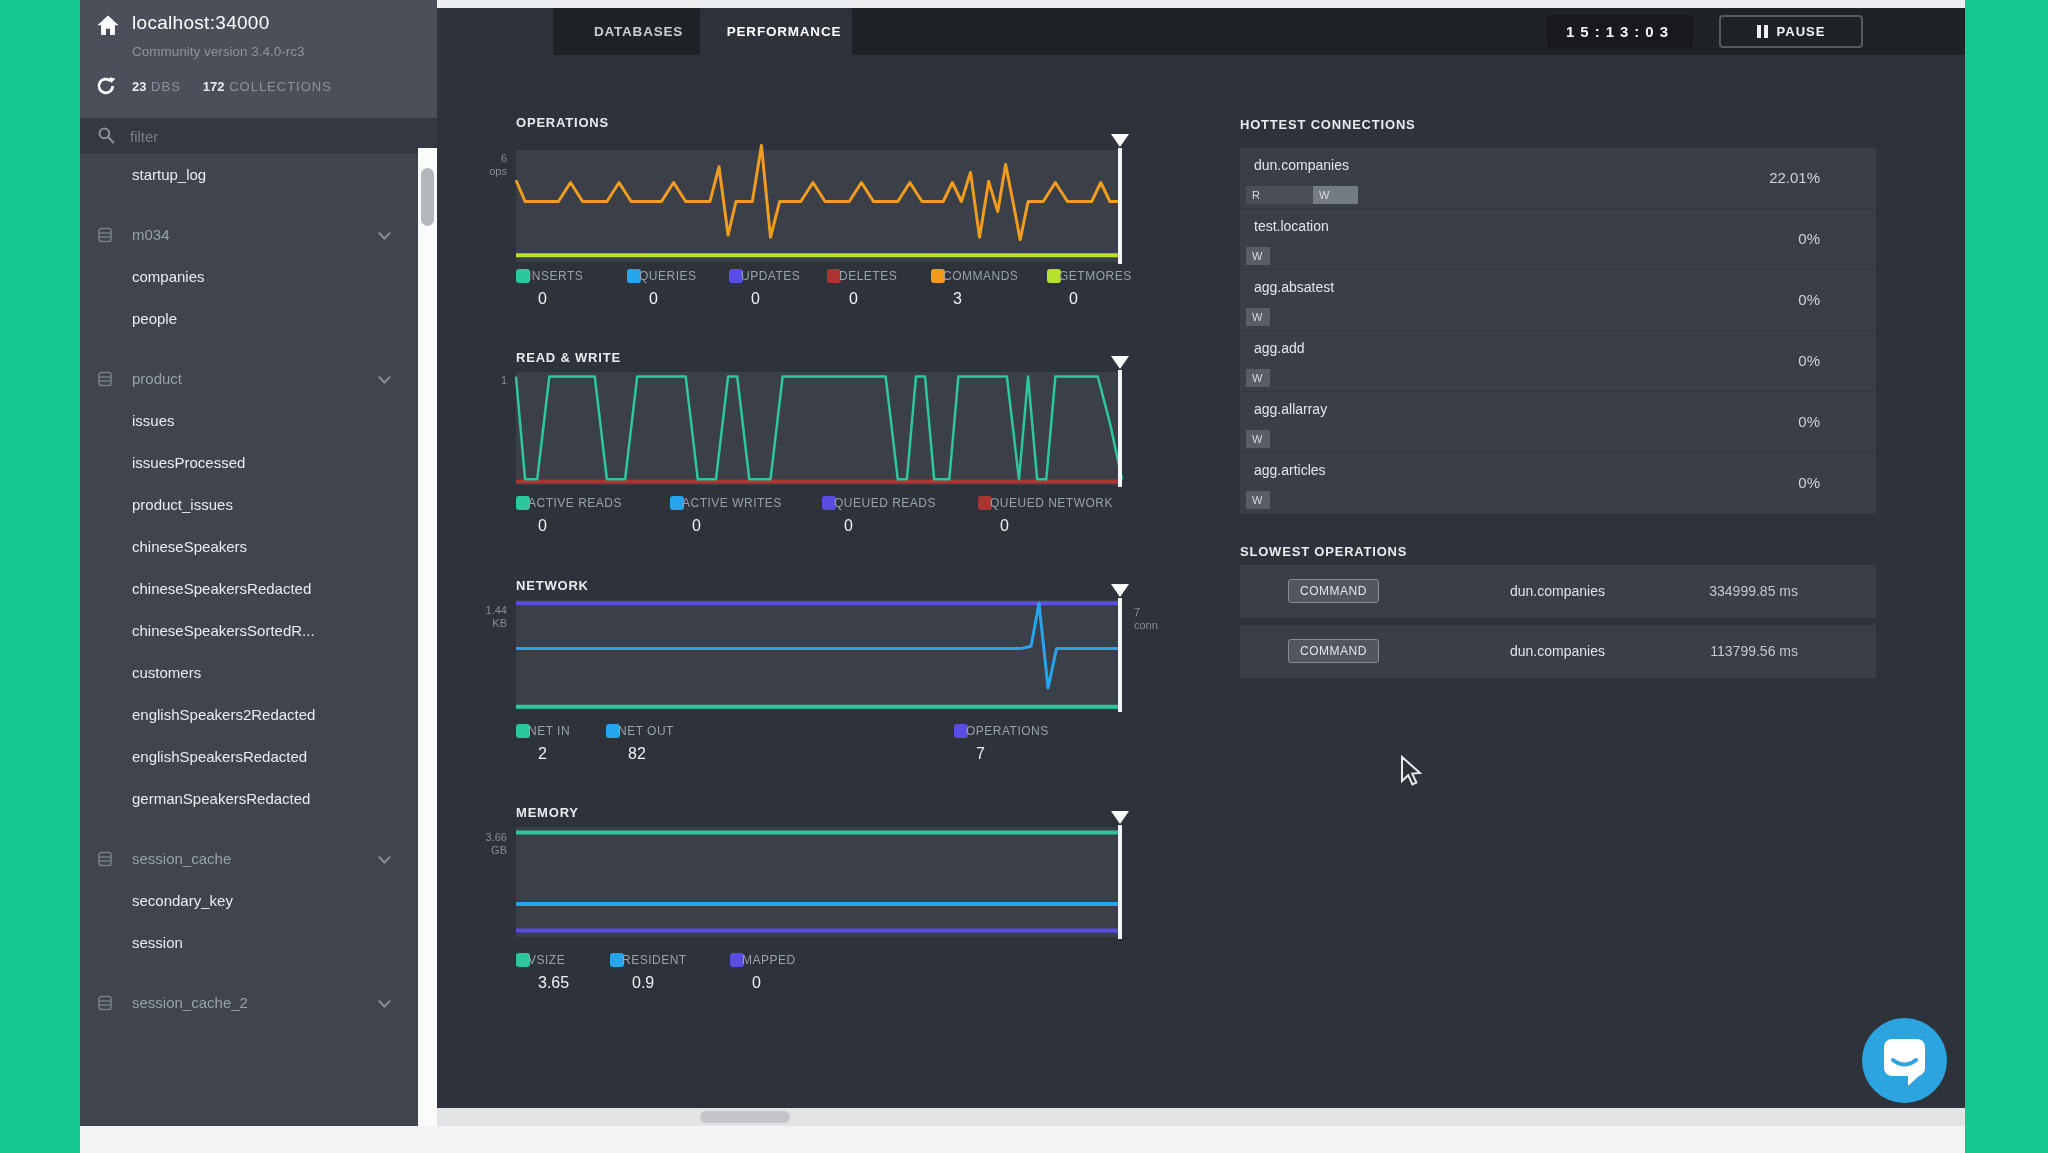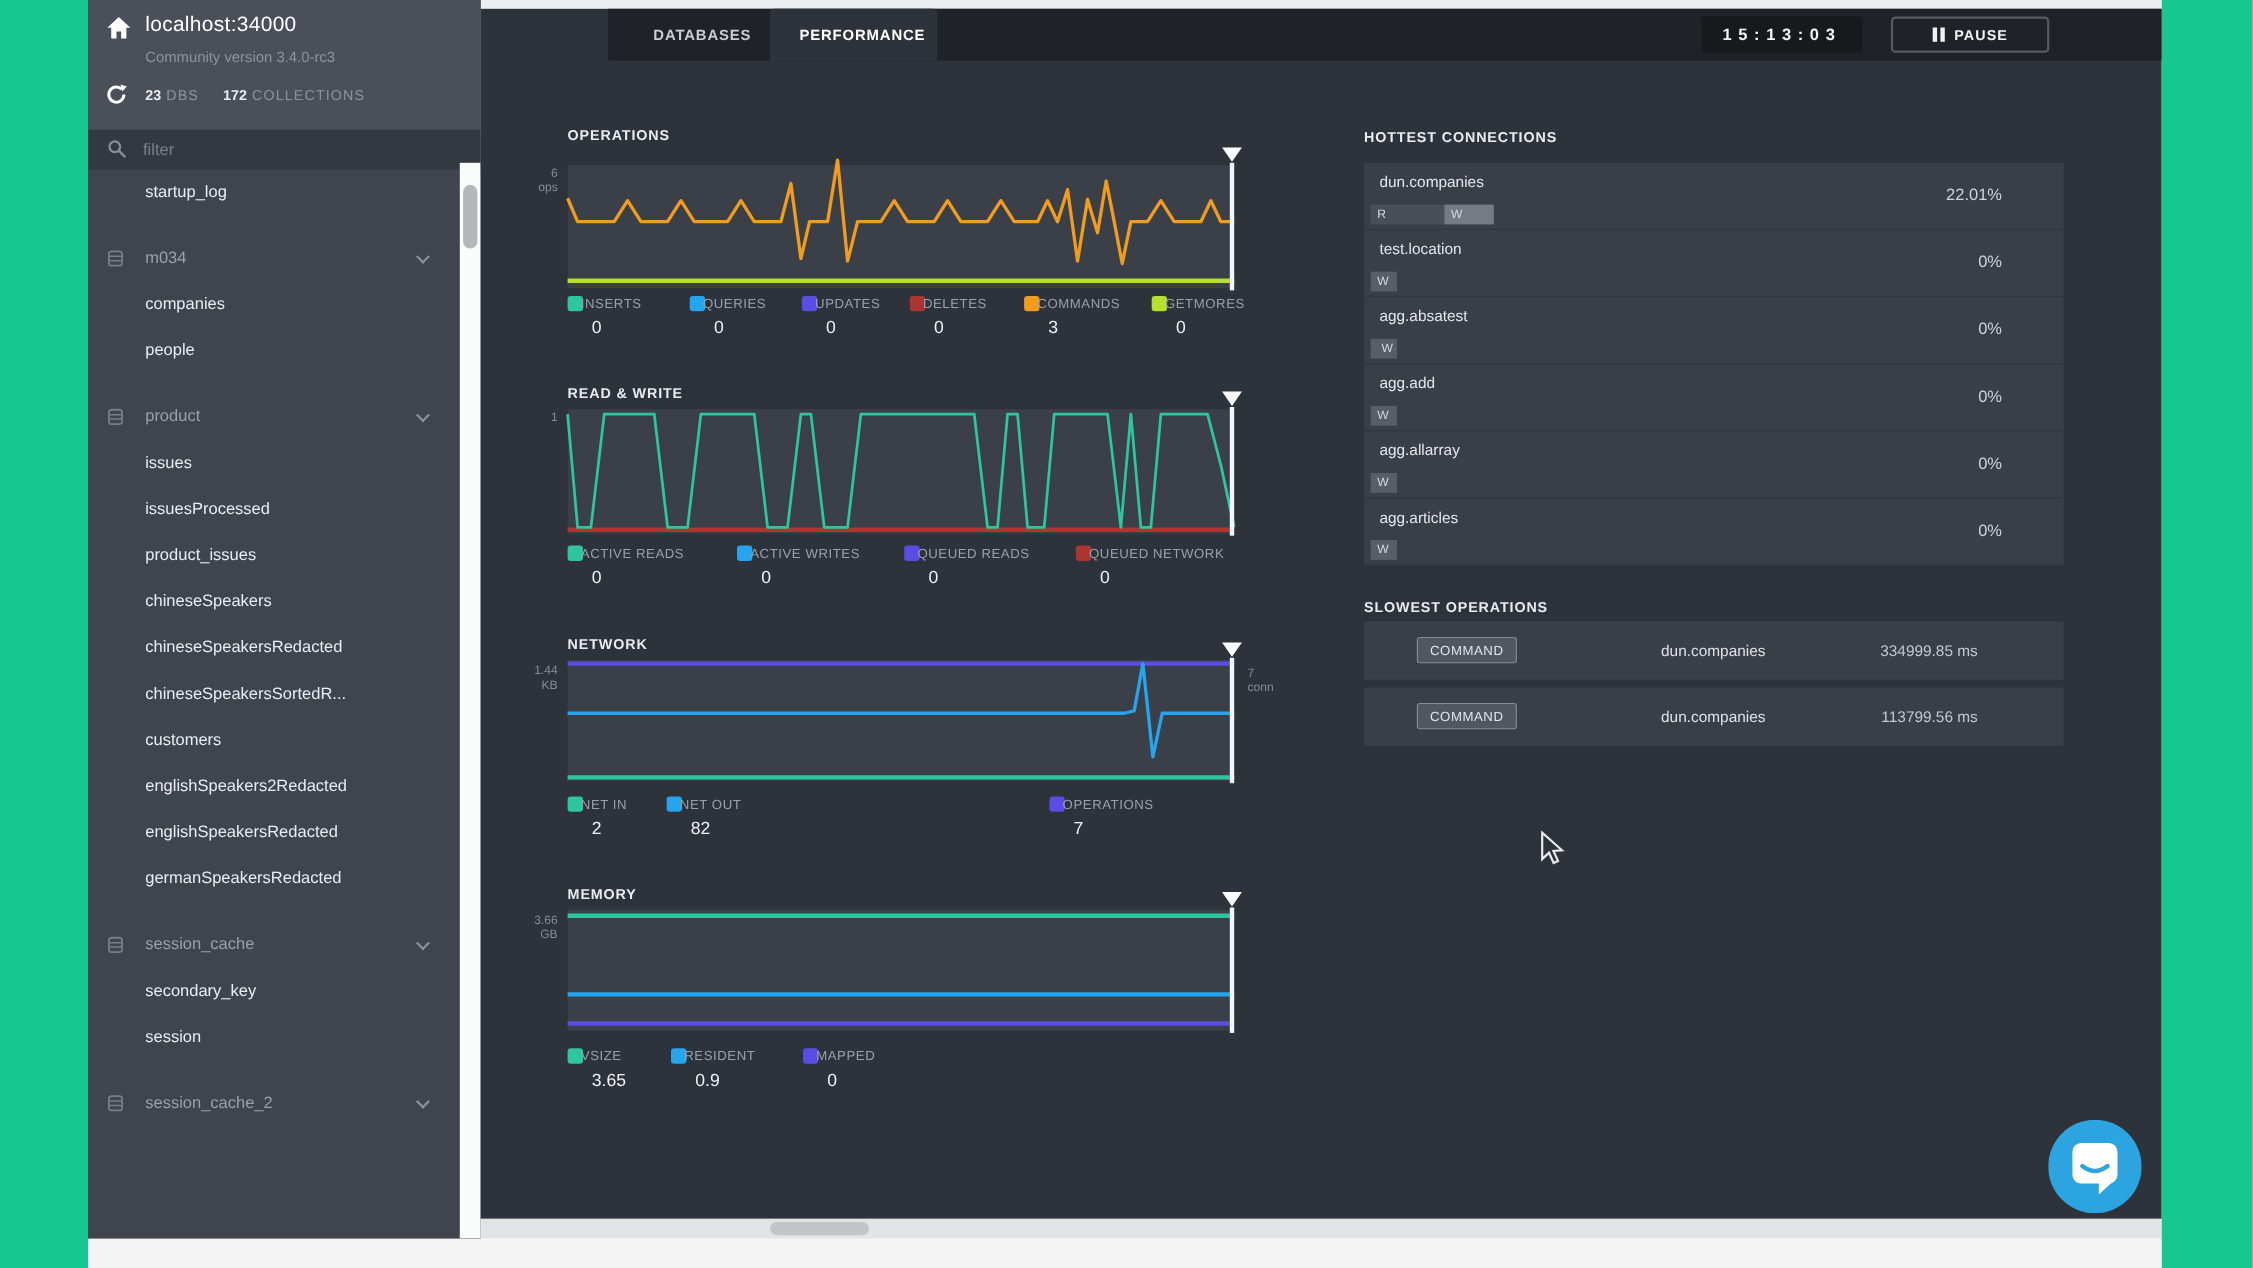--- a/index.html
+++ b/index.html
@@ -375,21 +375,21 @@
       <div class="hot-seg" style="background-color: rgb(117, 123, 131); width: 45px;">W</div>
     </div>
   </div>
   <div class="hot-row" style="top:201px;">
     <div class="hot-name">test.location</div>
     <div class="hot-pct">0%</div>
     <div class="hot-segs">
         <div class="hot-seg" style="background-color: rgb(88, 93, 102); width: 24px;">W</div>
       </div>
   </div>
-  <div class="hot-row" style="top:262px;text-align:center;">
+  <div class="hot-row" style="top:262px;">
     <div class="hot-name">agg.absatest</div>
     <div class="hot-pct">0%</div>
     <div class="hot-segs">
         <div class="hot-seg" style="background-color: rgb(88, 93, 102); width: 24px;">W</div>
       </div>
   </div>
   <div class="hot-row" style="top:323px;">
     <div class="hot-name">agg.add</div>
     <div class="hot-pct">0%</div>
     <div class="hot-segs">

